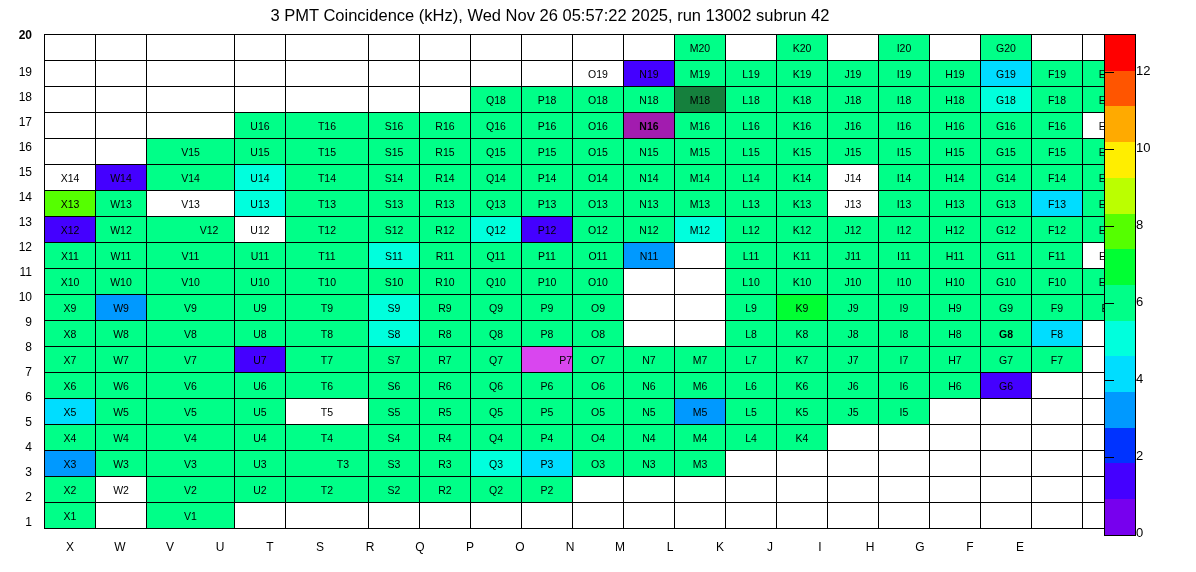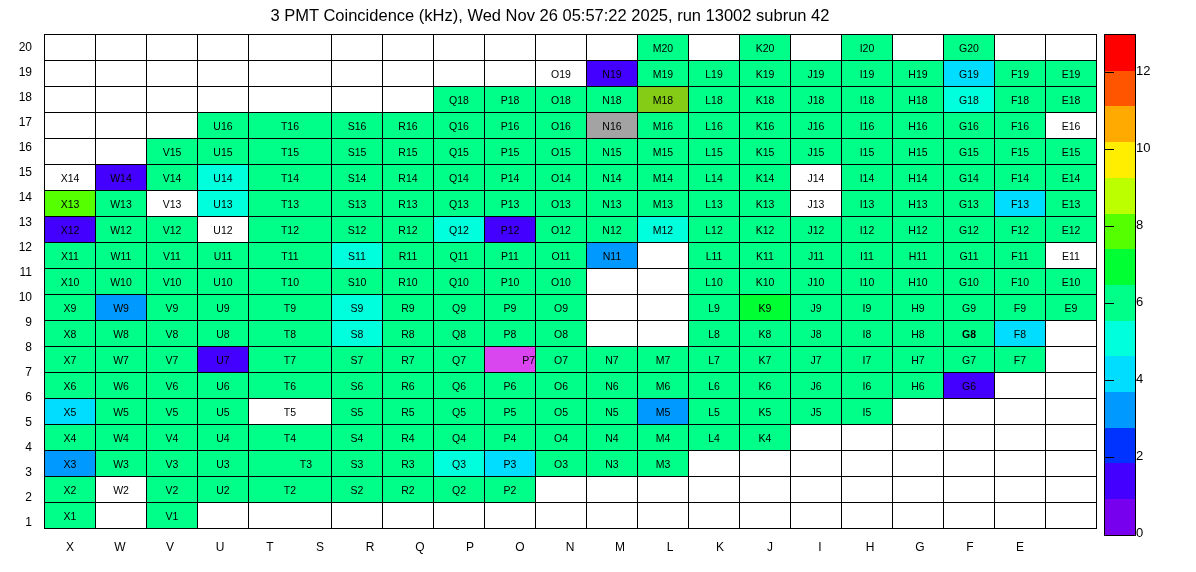--- a/index.html
+++ b/index.html
@@ -73,42 +73,42 @@
           <td class="cell empty"></td>
           <td class="cell empty"></td>
           <td class="cell empty"></td>
           <td class="cell empty"></td>
           <td class="cell empty"></td>
           <td class="cell empty"></td>
           <td class="cell" style="background: rgb(0, 255, 136);">Q18</td>
           <td class="cell" style="background: rgb(0, 255, 136);">P18</td>
           <td class="cell" style="background: rgb(0, 255, 136);">O18</td>
           <td class="cell" style="background: rgb(0, 255, 136);">N18</td>
-          <td class="cell" style="background: #84cc16; text-align: center;">M18</td>
+          <td class="cell" style="background: #15803d; text-align: center;">M18</td>
           <td class="cell" style="background: rgb(0, 255, 136);">L18</td>
           <td class="cell" style="background: rgb(0, 255, 136);">K18</td>
           <td class="cell" style="background: rgb(0, 255, 136);">J18</td>
           <td class="cell" style="background: rgb(0, 255, 136);">I18</td>
           <td class="cell" style="background: rgb(0, 255, 136);">H18</td>
           <td class="cell" style="background: rgb(0, 255, 221);">G18</td>
           <td class="cell" style="background: rgb(0, 255, 136);">F18</td>
           <td class="cell" style="background: rgb(0, 255, 136);">E18</td>
         </tr>
         <tr>
           <td class="cell empty"></td>
           <td class="cell empty"></td>
           <td class="cell empty"></td>
           <td class="cell" style="background: rgb(0, 255, 136);">U16</td>
           <td class="cell" style="background: rgb(0, 255, 136);">T16</td>
           <td class="cell" style="background: rgb(0, 255, 136);">S16</td>
           <td class="cell" style="background: rgb(0, 255, 136);">R16</td>
           <td class="cell" style="background: rgb(0, 255, 136);">Q16</td>
           <td class="cell" style="background: rgb(0, 255, 136);">P16</td>
           <td class="cell" style="background: rgb(0, 255, 136);">O16</td>
-          <td class="cell" style="background: #a3a3a3;">N16</td>
+          <td class="cell" style="background: #a21caf; font-weight: bold;">N16</td>
           <td class="cell" style="background: rgb(0, 255, 136);">M16</td>
           <td class="cell" style="background: rgb(0, 255, 136);">L16</td>
           <td class="cell" style="background: rgb(0, 255, 136);">K16</td>
           <td class="cell" style="background: rgb(0, 255, 136);">J16</td>
           <td class="cell" style="background: rgb(0, 255, 136);">I16</td>
           <td class="cell" style="background: rgb(0, 255, 136);">H16</td>
           <td class="cell" style="background: rgb(0, 255, 136);">G16</td>
           <td class="cell" style="background: rgb(0, 255, 136); text-align: center;">F16</td>
           <td class="cell" style="background: rgb(255, 255, 255);">E16</td>
         </tr>
@@ -174,21 +174,21 @@
           <td class="cell" style="background: rgb(255, 255, 255);">J13</td>
           <td class="cell" style="background: rgb(0, 255, 136);">I13</td>
           <td class="cell" style="background: rgb(0, 255, 136);">H13</td>
           <td class="cell" style="background: rgb(0, 255, 136);">G13</td>
           <td class="cell" style="background: rgb(0, 221, 255);">F13</td>
           <td class="cell" style="background: rgb(0, 255, 136);">E13</td>
         </tr>
         <tr>
           <td class="cell" style="background: rgb(68, 0, 255);">X12</td>
           <td class="cell" style="background: rgb(0, 255, 136);">W12</td>
-          <td class="cell" style="background: rgb(0, 255, 136);">V12</td>
+          <td class="cell" style="background: rgb(0, 255, 136); padding-left: 37px;">V12</td>
           <td class="cell" style="background: rgb(255, 255, 255);">U12</td>
           <td class="cell" style="background: rgb(0, 255, 136);">T12</td>
           <td class="cell" style="background: rgb(0, 255, 136);">S12</td>
           <td class="cell" style="background: rgb(0, 255, 136);">R12</td>
           <td class="cell" style="background: rgb(0, 255, 221);">Q12</td>
           <td class="cell" style="background: rgb(68, 0, 255);">P12</td>
           <td class="cell" style="background: rgb(0, 255, 136);">O12</td>
           <td class="cell" style="background: rgb(0, 255, 136);">N12</td>
           <td class="cell" style="background: rgb(0, 255, 221);">M12</td>
           <td class="cell" style="background: rgb(0, 255, 136);">L12</td>
@@ -440,21 +440,21 @@
           <td class="cell empty"></td>
           <td class="cell empty"></td>
           <td class="cell empty"></td>
           <td class="cell empty"></td>
         </tr>
       </tbody>
     </table>
 </div>
 
 <div id="ylabels">
-    <div class="ylab" style="top: 40px;">20</div>
+    <div class="ylab" style="top: 28px; font-weight: bold;">20</div>
     <div class="ylab" style="top: 65px;">19</div>
     <div class="ylab" style="top: 90px;">18</div>
     <div class="ylab" style="top: 115px;">17</div>
     <div class="ylab" style="top: 140px;">16</div>
     <div class="ylab" style="top: 165px;">15</div>
     <div class="ylab" style="top: 190px;">14</div>
     <div class="ylab" style="top: 215px;">13</div>
     <div class="ylab" style="top: 240px;">12</div>
     <div class="ylab" style="top: 265px;">11</div>
     <div class="ylab" style="top: 290px;">10</div>

